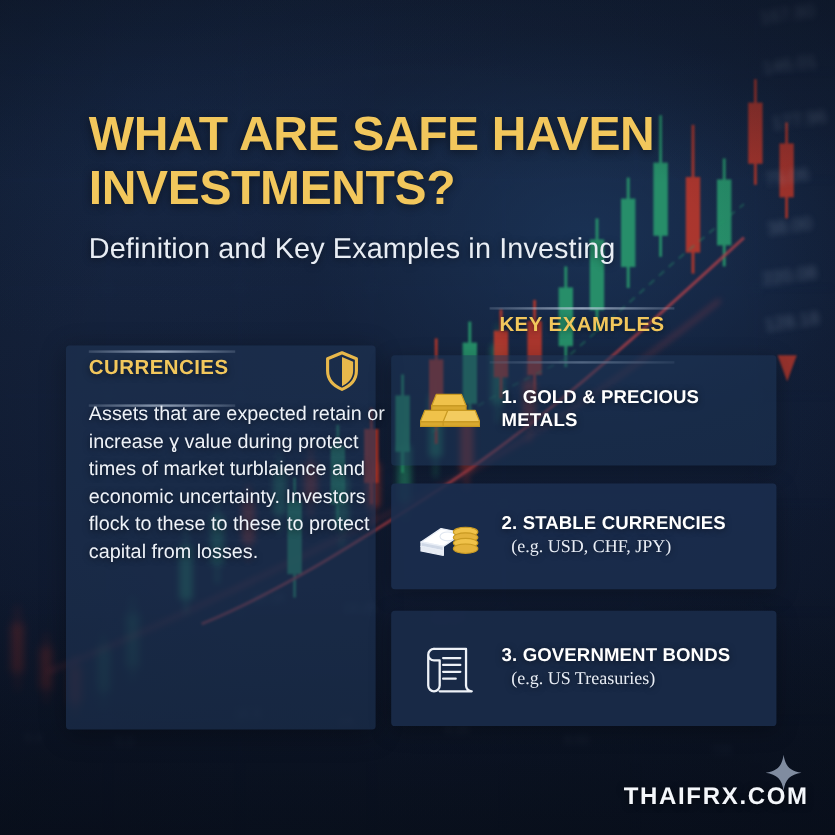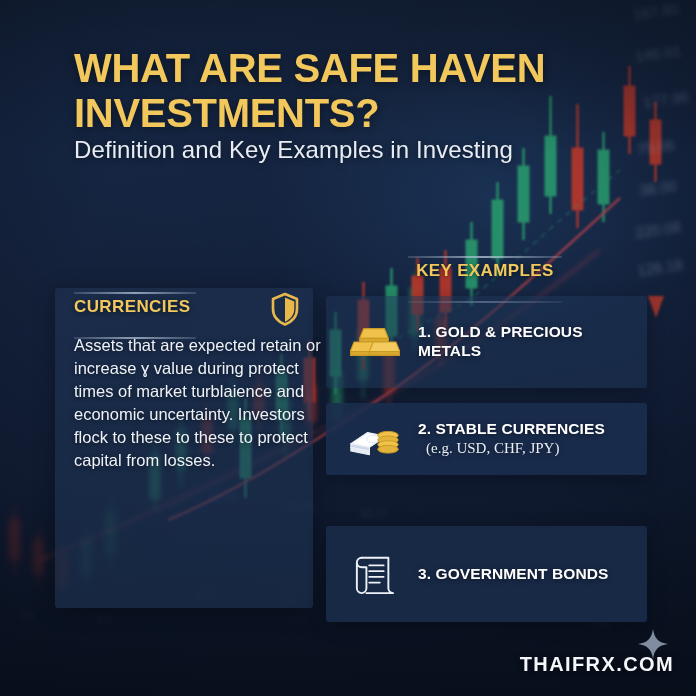--- a/index.html
+++ b/index.html
@@ -38,23 +38,24 @@
 
   
   .header { position:absolute; left:74px; top:46px; width:540px; }
   .title {
     color:#f2c75c;
     font-size:40px;
     font-weight:bold;
     line-height:1.12;
     letter-spacing:-0.3px;
     text-shadow:0 2px 8px rgba(0,0,0,0.45);
+    margin-top:44px;
   }
   .subtitle {
-    margin-top:0;
+    margin-top:14px;
     color:#e8edf4;
     font-size:24px;
     font-weight:normal;
     letter-spacing:0.1px;
     text-shadow:0 1px 6px rgba(0,0,0,0.5);
   }
 
   
   .sec-head { position:absolute; }
   .sec-head .rule {
@@ -97,22 +98,22 @@
   .card {
     position:absolute;
     left:326px;
     width:321px;
     border-radius:3px;
     display:flex;
     align-items:center;
     box-shadow:0 4px 18px rgba(0,0,0,0.28);
   }
   #card-1 { top:296px; height:92px; background:rgba(30,52,86,0.55); }
-  #card-2 { top:403px; height:72px; background:rgba(27,46,78,0.90); }
-  #card-3 { top:509px; height:96px; background:rgba(25,42,72,0.94);margin-top:17px; }
+  #card-2 { top:403px; height:88px; background:rgba(27,46,78,0.90); }
+  #card-3 { top:509px; height:96px; background:rgba(25,42,72,0.94); }
 
   .card-icon {
     width:66px; min-width:66px;
     display:flex; align-items:center; justify-content:center;
     margin-left:16px;
   }
   .card-text { padding-left:10px; }
   .card-title {
     color:#ffffff;
     font-size:15.5px;
@@ -375,20 +376,21 @@
           <path d="M8 6 a5 5 0 0 0 0 10 H13 V38 a5 5 0 0 1 -5 5 a5 5 0 0 1 -5 -5 V11"></path>
           <line x1="16" y1="14" x2="31" y2="14"></line>
           <line x1="16" y1="20" x2="31" y2="20"></line>
           <line x1="16" y1="26" x2="31" y2="26"></line>
           <line x1="16" y1="32" x2="27" y2="32"></line>
         </g>
       </svg>
     </div>
     <div class="card-text">
       <div class="card-title">3. GOVERNMENT BONDS</div>
+      <div class="card-sub">(e.g. US Treasuries)</div>
     </div>
   </div>
 
   <div id="footer-logo">
     <svg id="footer-star" viewBox="0 0 30 30">
       <path d="M15 0 C16.4 9.6 20.4 13.6 30 15 C20.4 16.4 16.4 20.4 15 30 C13.6 20.4 9.6 16.4 0 15 C9.6 13.6 13.6 9.6 15 0 Z" fill="#8b97ab" opacity="0.92"></path>
     </svg>
     <div id="footer-text">THAIFRX.COM</div>
   </div>
 

